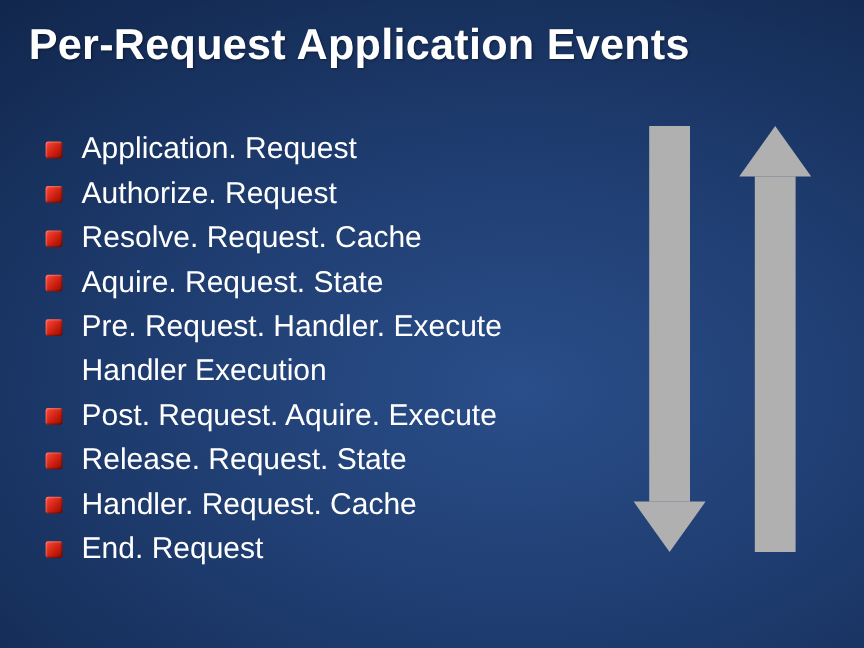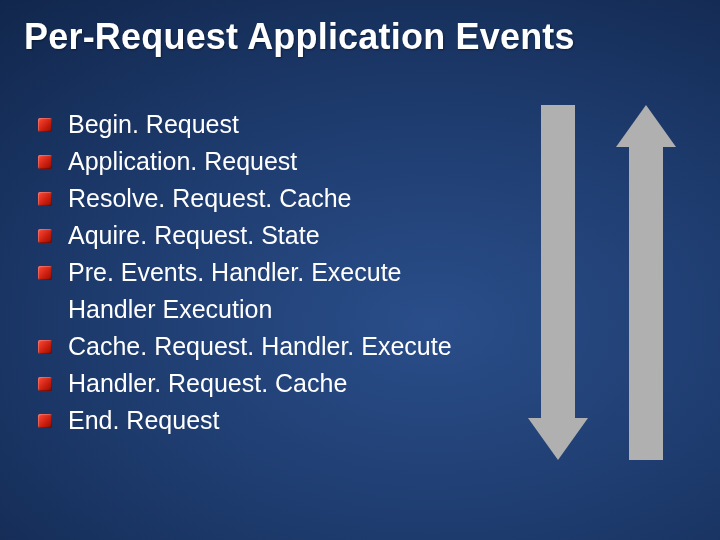--- a/index.html
+++ b/index.html
@@ -107,45 +107,49 @@
 </head>
 <body>
 
 <div class="slide">
 
   <div class="title">Per-Request Application Events</div>
 
   <div class="content">
     <div class="row">
       <span class="bullet"></span>
-      <span class="label">Begin. Request</span>
+      <span class="label">Application. Request</span>
     </div>
     <div class="row">
       <span class="bullet"></span>
-      <span class="label">Application. Request</span>
+      <span class="label">Authorize. Request</span>
     </div>
     <div class="row">
       <span class="bullet"></span>
       <span class="label">Resolve. Request. Cache</span>
     </div>
     <div class="row">
       <span class="bullet"></span>
       <span class="label">Aquire. Request. State</span>
     </div>
     <div class="row">
       <span class="bullet"></span>
-      <span class="label">Pre. Events. Handler. Execute</span>
+      <span class="label">Pre. Request. Handler. Execute</span>
     </div>
     <div class="row no-bullet">
       <span class="bullet"></span>
       <span class="label italic">Handler Execution</span>
     </div>
     <div class="row">
       <span class="bullet"></span>
-      <span class="label">Cache. Request. Handler. Execute</span>
+      <span class="label">Post. Request. Aquire. Execute</span>
+    </div>
+    <div class="row">
+      <span class="bullet"></span>
+      <span class="label">Release. Request. State</span>
     </div>
     <div class="row">
       <span class="bullet"></span>
       <span class="label">Handler. Request. Cache</span>
     </div>
     <div class="row">
       <span class="bullet"></span>
       <span class="label">End. Request</span>
     </div>
   </div>

